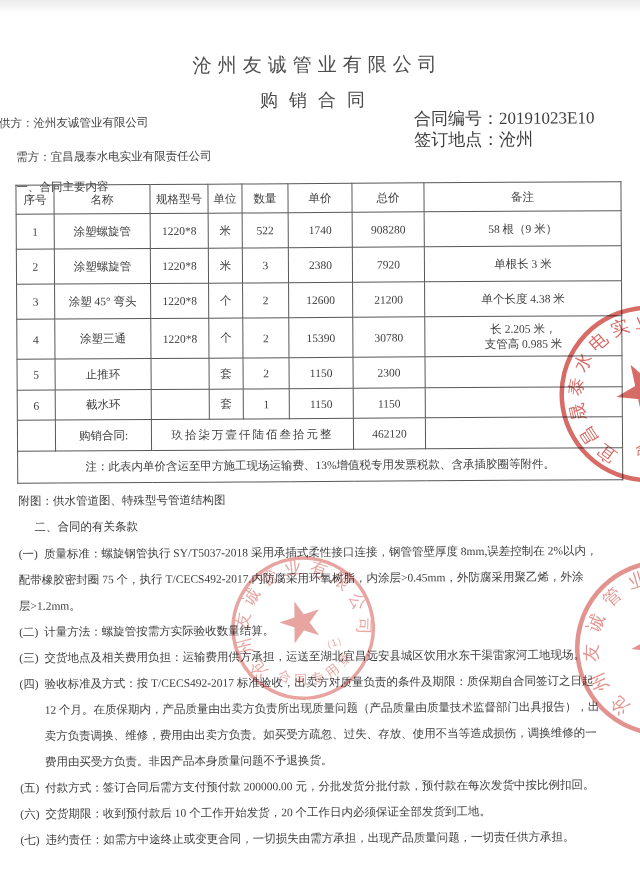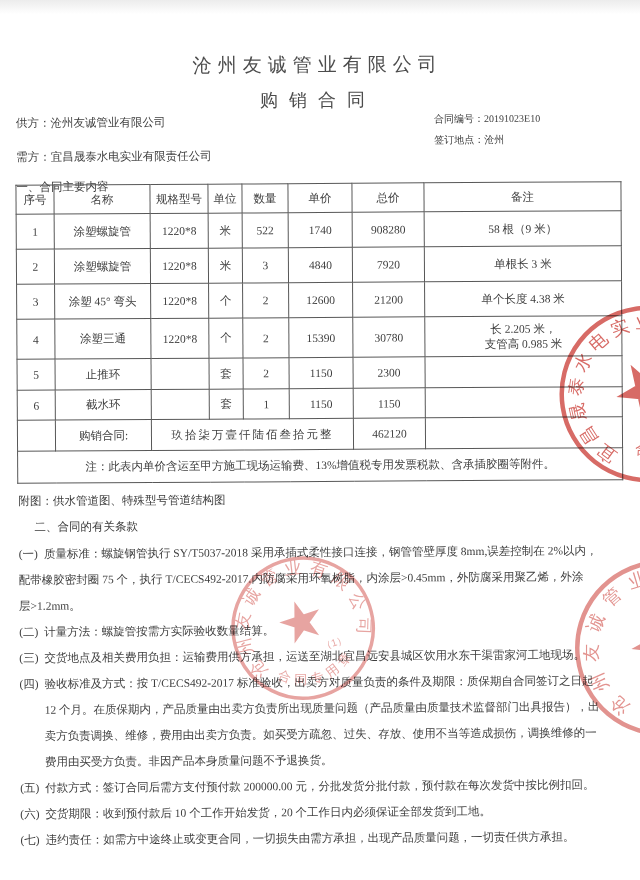--- a/index.html
+++ b/index.html
@@ -11,23 +11,23 @@
   }
   .scan-edge{position:absolute;left:0;top:0;width:640px;height:14px;
     background:linear-gradient(#dcdcdc,#ffffff);opacity:.55;}
   .tilt{position:absolute;left:0;top:0;width:640px;height:880px;
     transform:rotate(-0.35deg);transform-origin:320px 440px;}
   .doc-title{position:absolute;left:0;top:52px;width:640px;text-align:center;
     font-size:19px;letter-spacing:6px;color:#4c4c4c;font-weight:500;}
   .doc-subtitle{position:absolute;left:0;top:88px;width:640px;text-align:center;
     font-size:18px;letter-spacing:11px;color:#4c4c4c;font-weight:500;}
   .line{position:absolute;font-size:11.5px;color:#3e3e3e;white-space:nowrap;}
-  .party-supplier{left:18px;top:114px;}
+  .party-supplier{left:1px;top:114px;}
   .party-buyer{left:18px;top:148px;}
-  .meta{position:absolute;left:416px;top:110px;font-size:10px;line-height:20.5px;margin-left:20px;}
+  .meta{position:absolute;left:416px;top:110px;font-size:17px;line-height:20.5px;}
   .meta div{white-space:nowrap;}
   .section-title{font-size:11.5px;color:#3a3a3a;}
   .sec1{left:18px;top:178px;}
   .attach{left:18px;top:492px;}
   .sec2{left:34px;top:518px;}
   table.items{position:absolute;left:17px;top:183px;border-collapse:collapse;
     table-layout:fixed;width:605px;font-size:11.5px;color:#3e3e3e;}
   table.items td,table.items th{border:1px solid #585858;text-align:center;
     font-weight:normal;padding:1px 2px;overflow:hidden;}
   table.items thead tr{height:29px;}
@@ -98,21 +98,21 @@
           <td>1740</td>
           <td>908280</td>
           <td class="remark">58 根（9 米）</td>
         </tr>
         <tr style="height: 35px;">
           <td>2</td>
           <td>涂塑螺旋管</td>
           <td>1220*8</td>
           <td>米</td>
           <td>3</td>
-          <td>4840</td>
+          <td>2380</td>
           <td>7920</td>
           <td class="remark">单根长 3 米</td>
         </tr>
         <tr style="height: 35px;">
           <td>3</td>
           <td>涂塑 45° 弯头</td>
           <td>1220*8</td>
           <td>个</td>
           <td>2</td>
           <td>12600</td>

